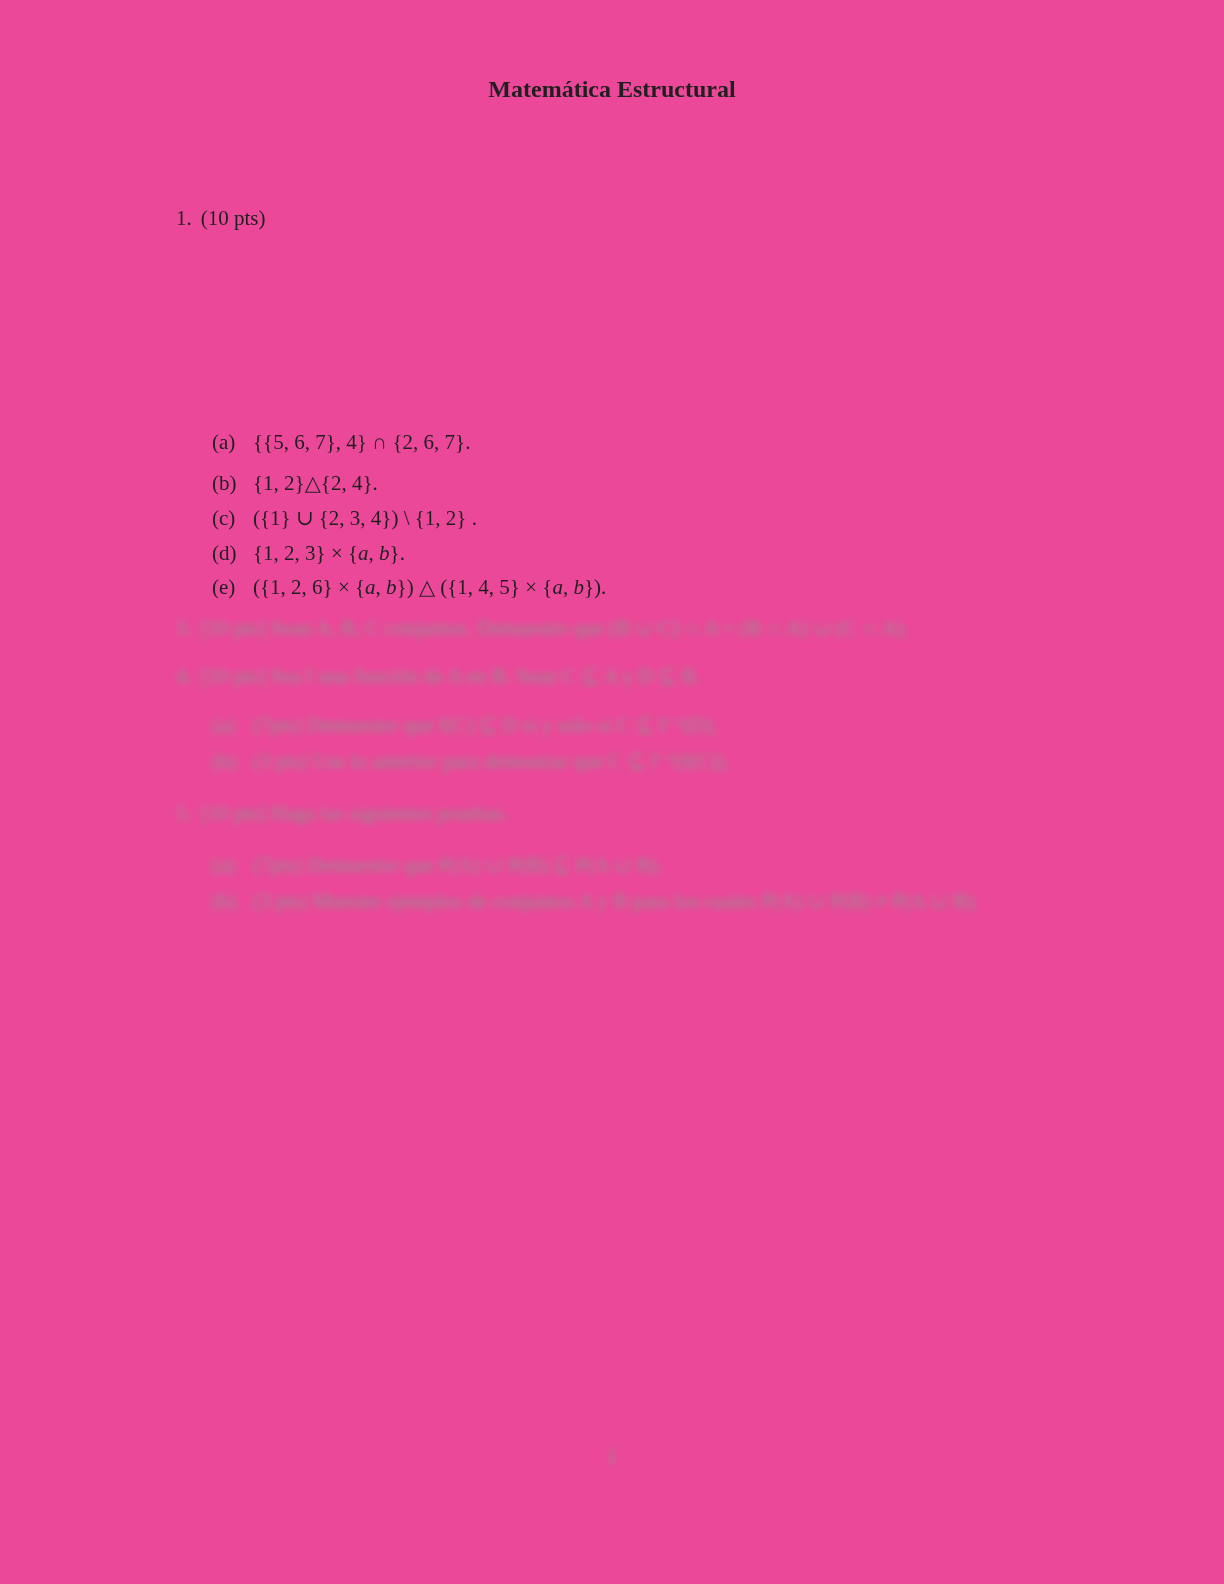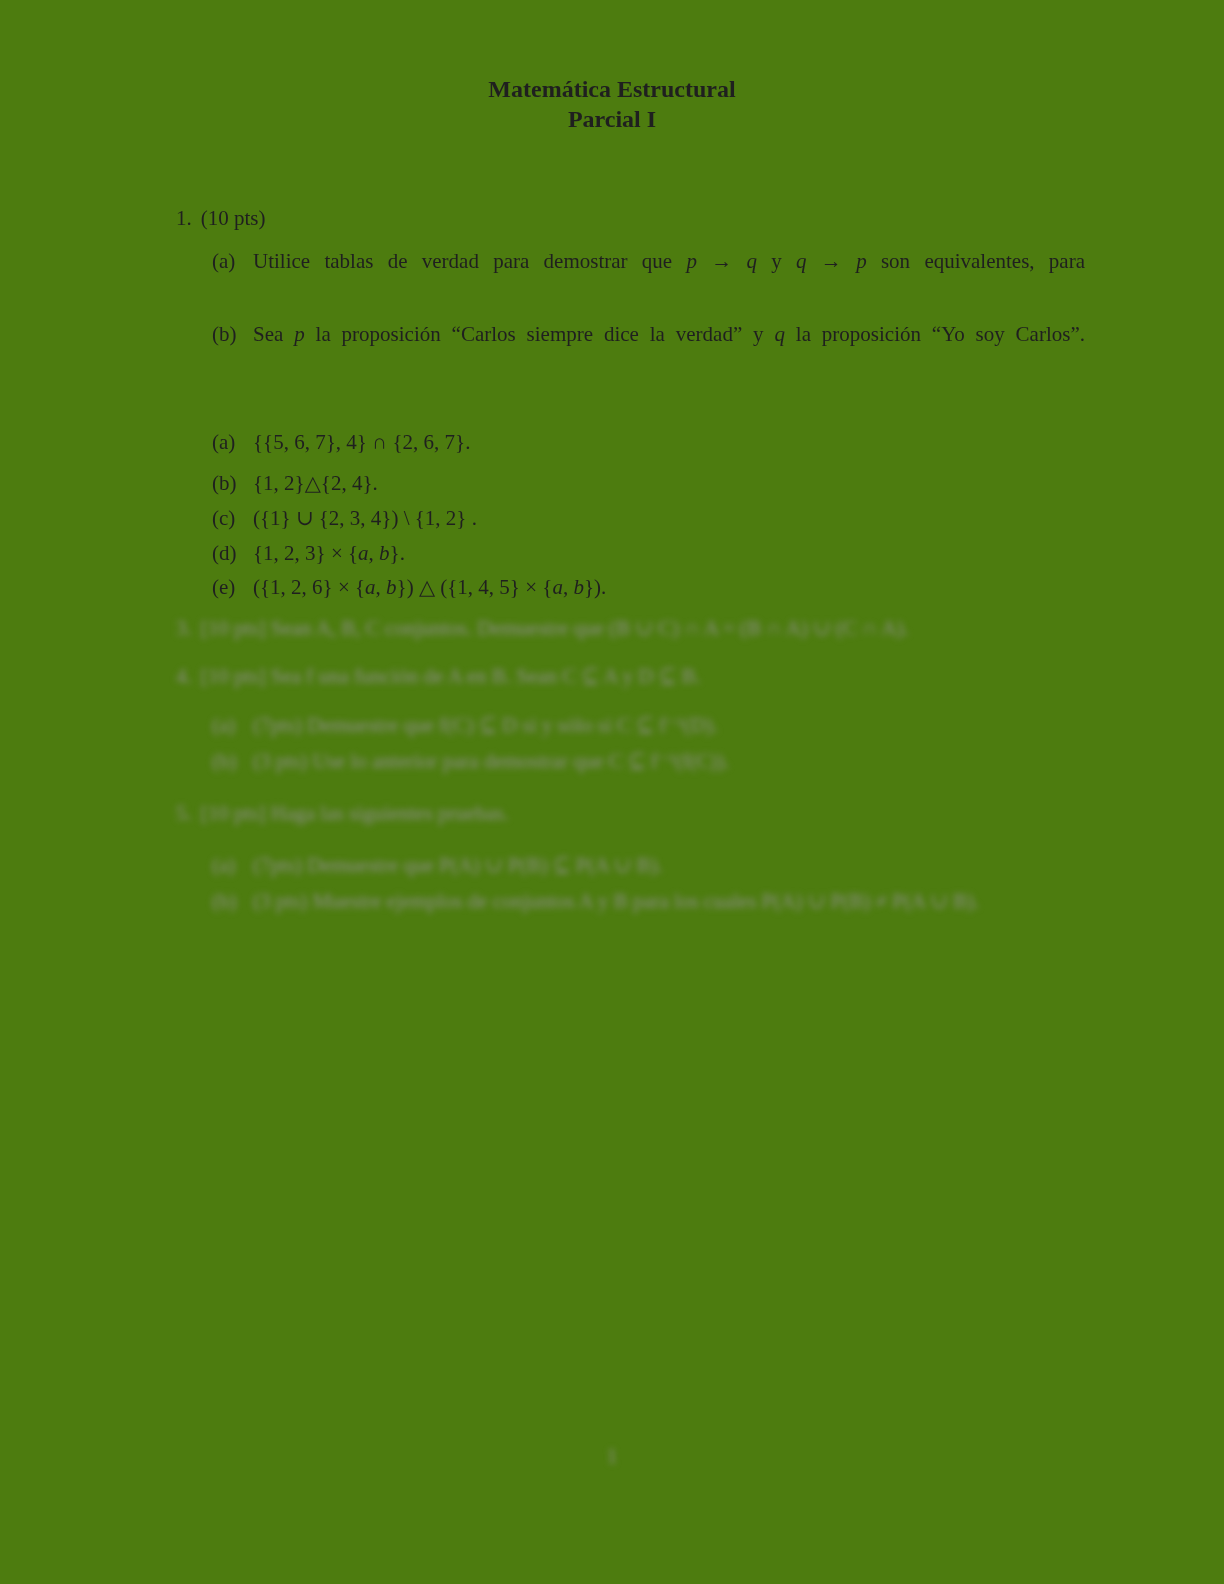--- a/index.html
+++ b/index.html
@@ -4,21 +4,21 @@
 <style>
   html, body {
     margin: 0;
     padding: 0;
     background: #ffffff;
   }
   .page {
     position: relative;
     width: 1224px;
     height: 1584px;
-    background: #4d7c0f;
+    background: #ec4899;
     font-family: "Liberation Serif", "DejaVu Serif", serif;
     font-size: 21px;
     color: #1f1f1f;
     overflow: hidden;
   }
   .title-line {
     position: absolute;
     left: 0;
     width: 100%;
     text-align: center;
@@ -67,36 +67,29 @@
     text-align: center;
     line-height: 30px;
   }
 </style>
 </head>
 <body>
 
 <div class="page">
 
   <div class="title-line" style="top:74px">Matemática Estructural</div>
-  <div class="title-line" style="top:104px">Parcial I</div>
 
   <div class="row" style="left:168px; top:203px">
     <span class="pnum">1.</span><span><span>(10 pts)</span></span>
   </div>
 
   <div class="row wide" style="left:204px; top:245px">
-    <div class="jline">
-      <span class="ilbl">(a)</span><span><span>Utilice tablas de verdad para demostrar que </span><span class="it">p</span><span> → </span><span class="it">q</span><span> y </span><span class="it">q</span><span> → </span><span class="it">p</span><span> son equivalentes, para</span></span>
-    </div>
   </div>
 
   <div class="row wide" style="left:204px; top:318px">
-    <div class="jline">
-      <span class="ilbl">(b)</span><span><span>Sea </span><span class="it">p</span><span> la proposición “Carlos siempre dice la verdad” y </span><span class="it">q</span><span> la proposición “Yo soy Carlos”.</span></span>
-    </div>
   </div>
 
 
   <div class="row" style="left:204px; top:427px">
     <span class="ilbl">(a)</span><span><span>{{5, 6, 7}, 4} ∩ {2, 6, 7}.</span></span>
   </div>
   <div class="row" style="left:204px; top:468px">
     <span class="ilbl">(b)</span><span><span>{1, 2}△{2, 4}.</span></span>
   </div>
   <div class="row" style="left:204px; top:503px">

